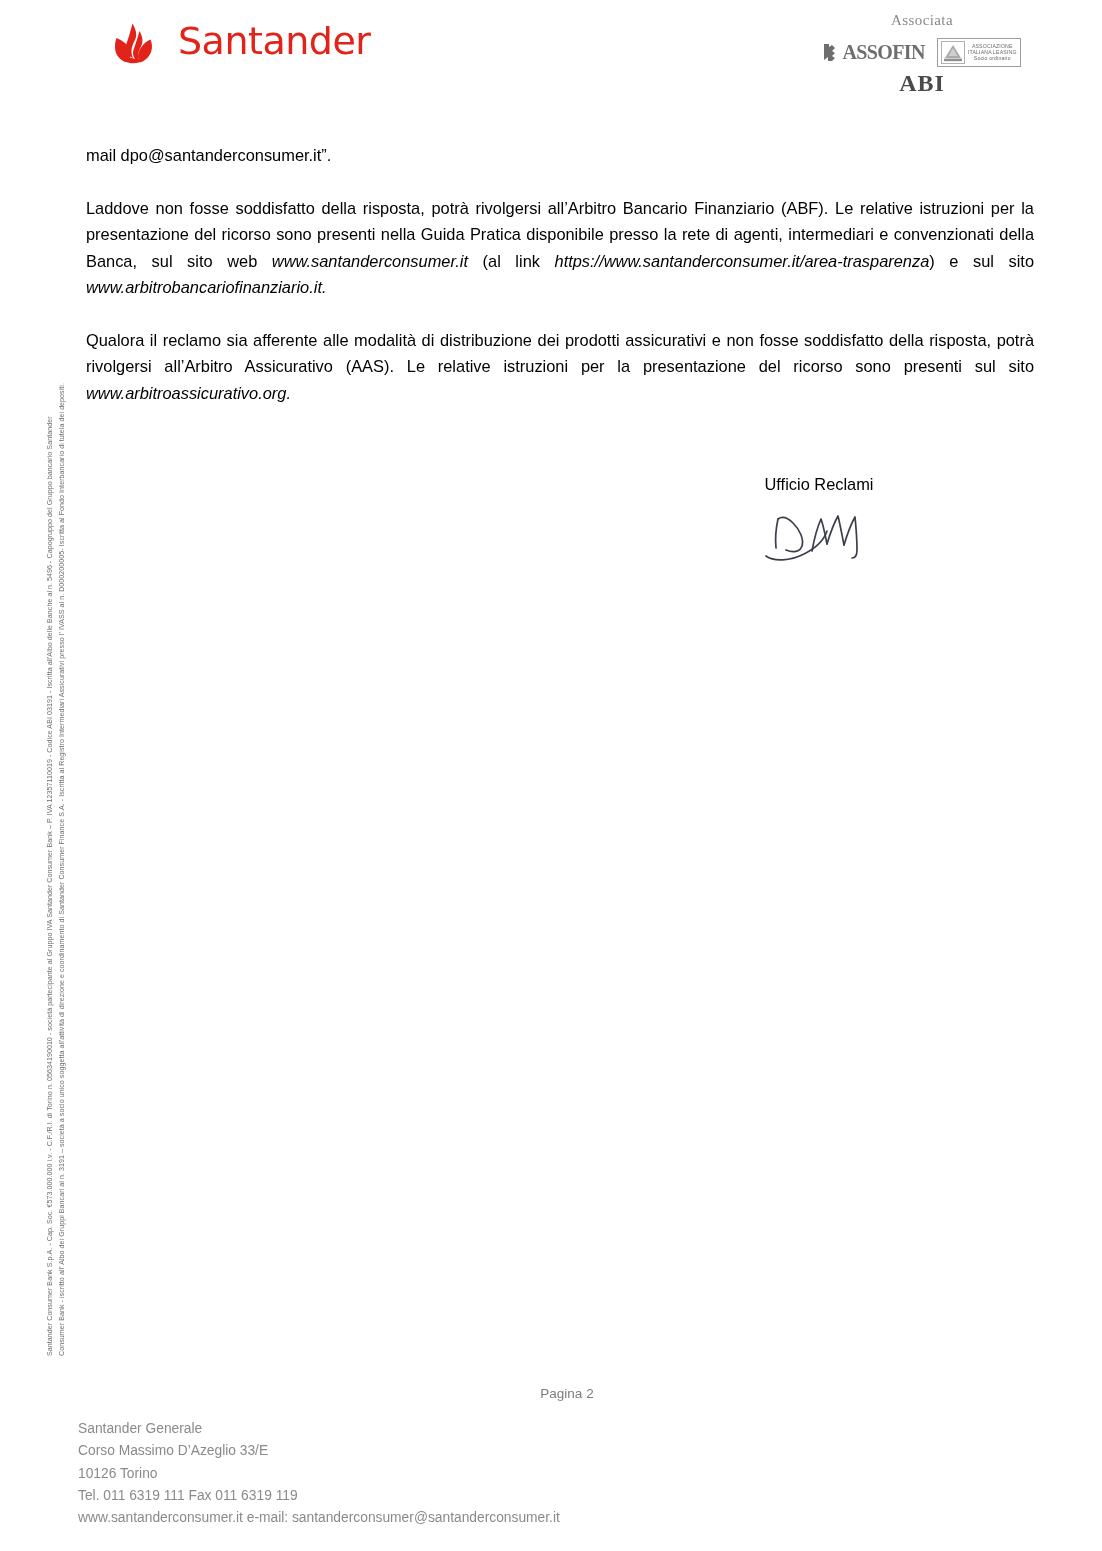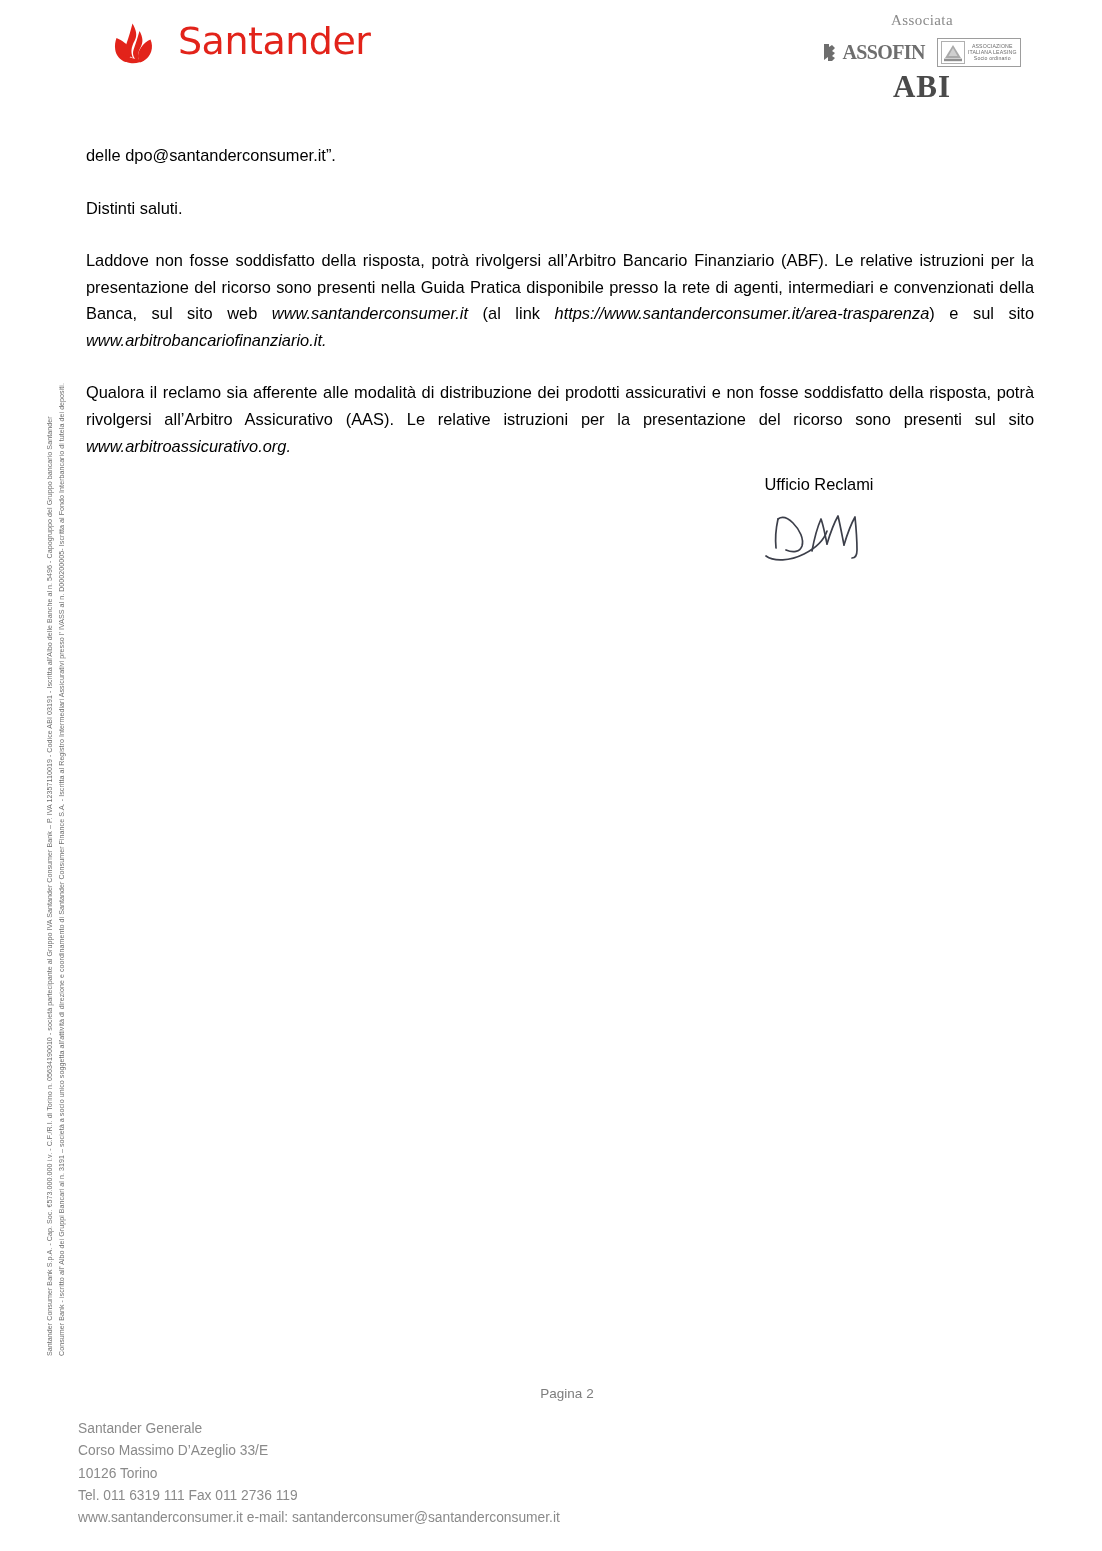--- a/index.html
+++ b/index.html
@@ -117,21 +117,21 @@
   }
   #assilea-lines span {
     font-family: "Liberation Sans", sans-serif;
     font-size: 5.2px;
     color: #6a6a6a;
     letter-spacing: 0.15px;
     white-space: nowrap;
   }
   #abi-text {
     font-family: "Liberation Serif", serif;
-    font-size: 31px;
+    font-size: 24px;
     font-weight: 700;
     color: #4a4a4a;
     letter-spacing: 1px;
     line-height: 1;
     margin-top: 2px;
   }
 
   
   .vside {
     position: absolute;
@@ -254,22 +254,21 @@
       </div>
 
       <div id="abi-text">ABI</div>
     </div>
   </div>
 
   <div class="vside" id="vside-1">Santander Consumer Bank S.p.A. - Cap. Soc. €573.000.000 i.v. - C.F./R.I. di Torino n. 05634190010 - società partecipante al Gruppo IVA Santander Consumer Bank – P. IVA 12357110019 - Codice ABI 03191 - Iscritta all'Albo delle Banche al n. 5496 - Capogruppo del Gruppo bancario Santander</div>
   <div class="vside" id="vside-2">Consumer Bank - iscritto all' Albo dei Gruppi Bancari al n. 3191 – società a socio unico soggetta all'attività di direzione e coordinamento di Santander Consumer Finance S.A. - Iscritta al Registro Intermediari Assicurativi presso l' IVASS al n. D000200005- Iscritta al Fondo Interbancario di tutela dei depositi.</div>
 
   <div id="body-text">
-    <p class="nojust">delle dpo@santanderconsumer.it”.</p>
-    <p class="nojust">Distinti saluti.</p>
+    <p class="nojust">mail dpo@santanderconsumer.it”.</p>
     <p>Laddove non fosse soddisfatto della risposta, potrà rivolgersi all’Arbitro Bancario Finanziario (ABF). Le relative istruzioni per la presentazione del ricorso sono presenti nella Guida Pratica disponibile presso la rete di agenti, intermediari e convenzionati della Banca, sul sito web <em>www.santanderconsumer.it</em> (al link <em>https://www.santanderconsumer.it/area-trasparenza</em>) e sul sito <em>www.arbitrobancariofinanziario.it.</em></p>
     <p>Qualora il reclamo sia afferente alle modalità di distribuzione dei prodotti assicurativi e non fosse soddisfatto della risposta, potrà rivolgersi all’Arbitro Assicurativo (AAS). Le relative istruzioni per la presentazione del ricorso sono presenti sul sito <em>www.arbitroassicurativo.org.</em></p>
   </div>
 
   <div id="signature-block">
     <div class="sig-line">Ufficio Reclami</div>
     <div id="signature-mark">
       <svg width="118" height="58" viewBox="0 0 118 58">
         <g fill="none" stroke="#3c3f4a" stroke-width="1.7" stroke-linecap="round" stroke-linejoin="round">
           <path d="M18 13 C 22 10, 27 11, 33 17 C 40 24, 44 33, 42 40 C 40 46, 33 47, 26 44"></path>
@@ -282,17 +281,17 @@
       </svg>
     </div>
   </div>
 
   <div id="page-number">Pagina 2</div>
 
   <div id="footer-address">
     <div>Santander Generale</div>
     <div>Corso Massimo D’Azeglio 33/E</div>
     <div>10126 Torino</div>
-    <div>Tel. 011 6319 111  Fax 011 2736 119</div>
+    <div>Tel. 011 6319 111  Fax 011 6319 119</div>
     <div>www.santanderconsumer.it e-mail: santanderconsumer@santanderconsumer.it</div>
   </div>
 
 </div>
 
 </body></html>

